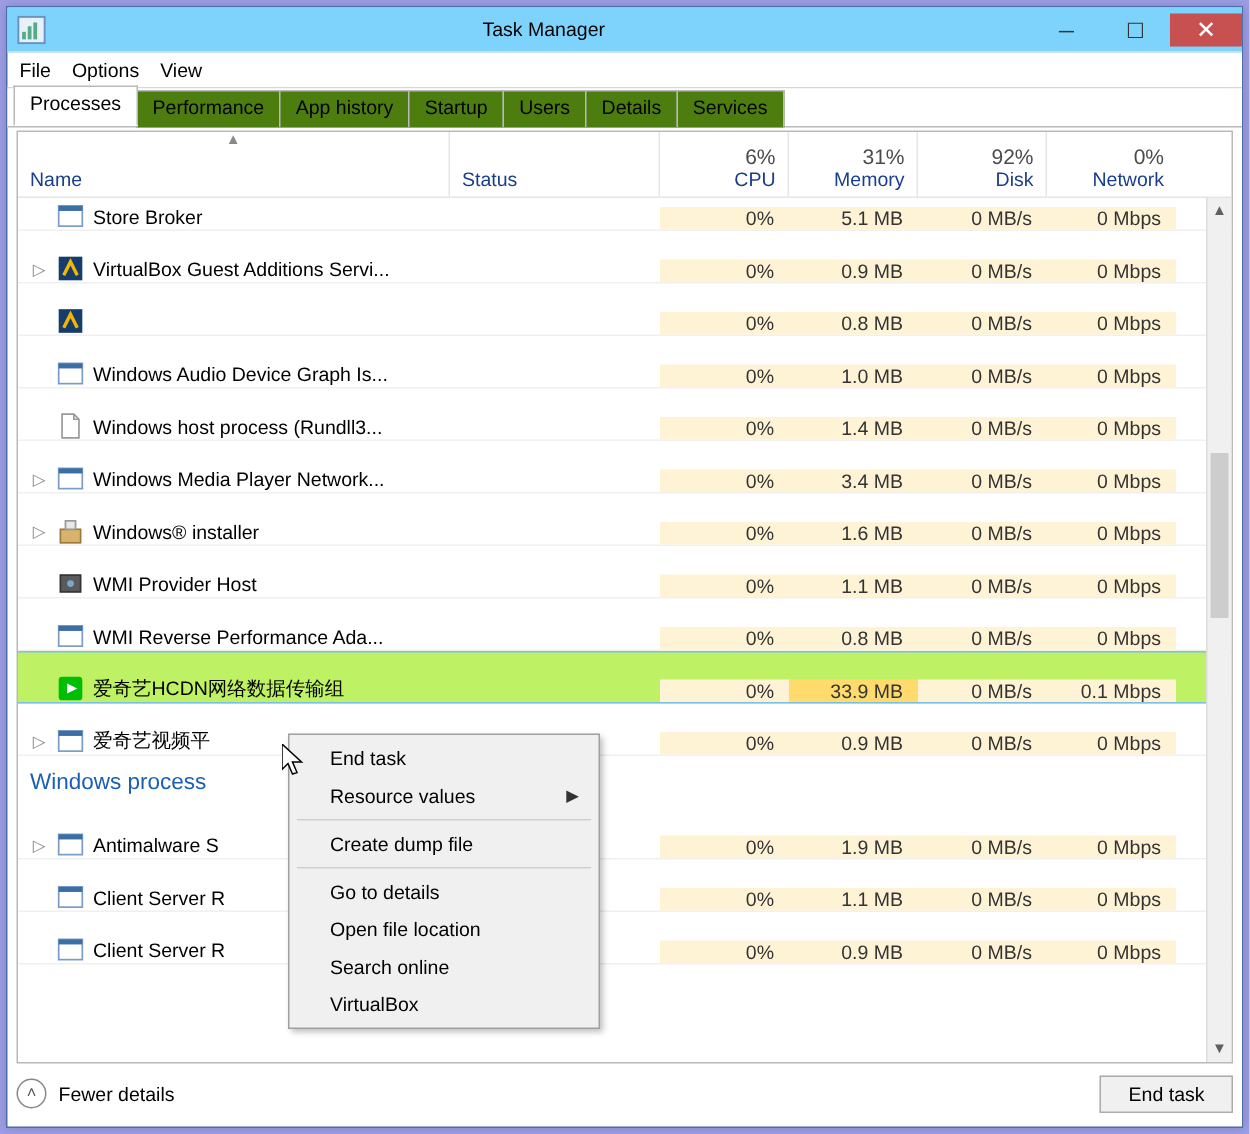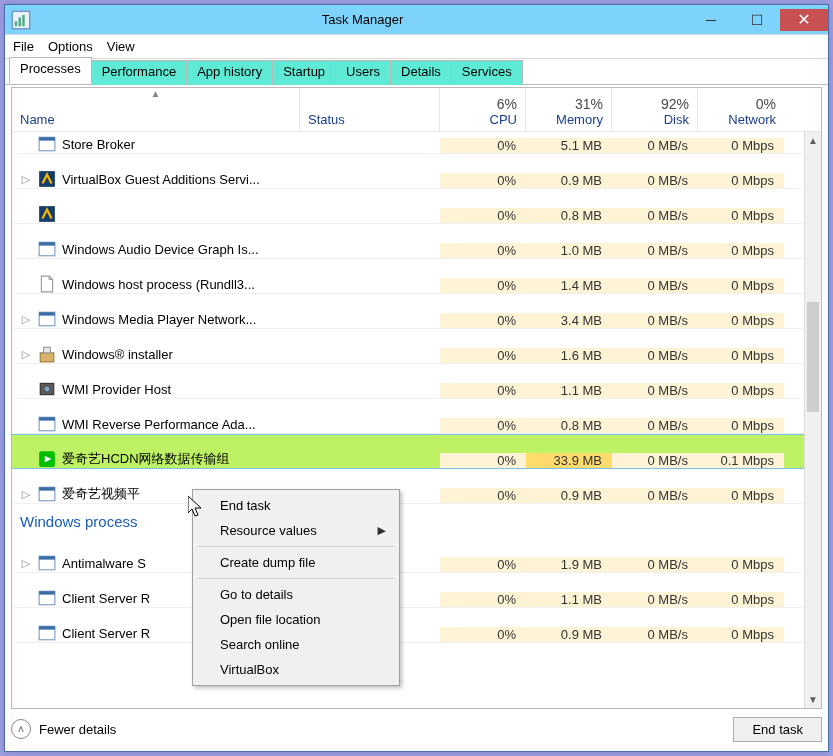--- a/index.html
+++ b/index.html
@@ -28,21 +28,21 @@
   border-bottom: 1px solid #d8d8d8; font-size: 13px; color: #000;
 }
 .menubar span { cursor: default; }
 
 .tabbar {
   display: flex; height: 26px; padding: 0 4px; border-bottom: 1px solid #b9b9b9;
   font-size: 13px; background: #fff; position: relative; align-items: flex-end;
 }
 .tab {
   padding: 3px 10px 0 10px; border: 1px solid #b9b9b9; border-bottom: none;
-  margin-right: -1px; background: #5eead4; cursor: default; color: #000;
+  margin-right: -1px; background: #4d7c0f; cursor: default; color: #000;
   position: relative; top: 1px; height: 25px;
 }
 .tab.active { background: #fff; z-index: 2; border-bottom: 1px solid #fff; top: 0; height: 27px;}
 
 .content {
   position: absolute; top: 82px; left: 6px; right: 6px; bottom: 42px;
   border: 1px solid #b9b9b9; background: #fff; display: flex; flex-direction: column;
 }
 
 .headers {

